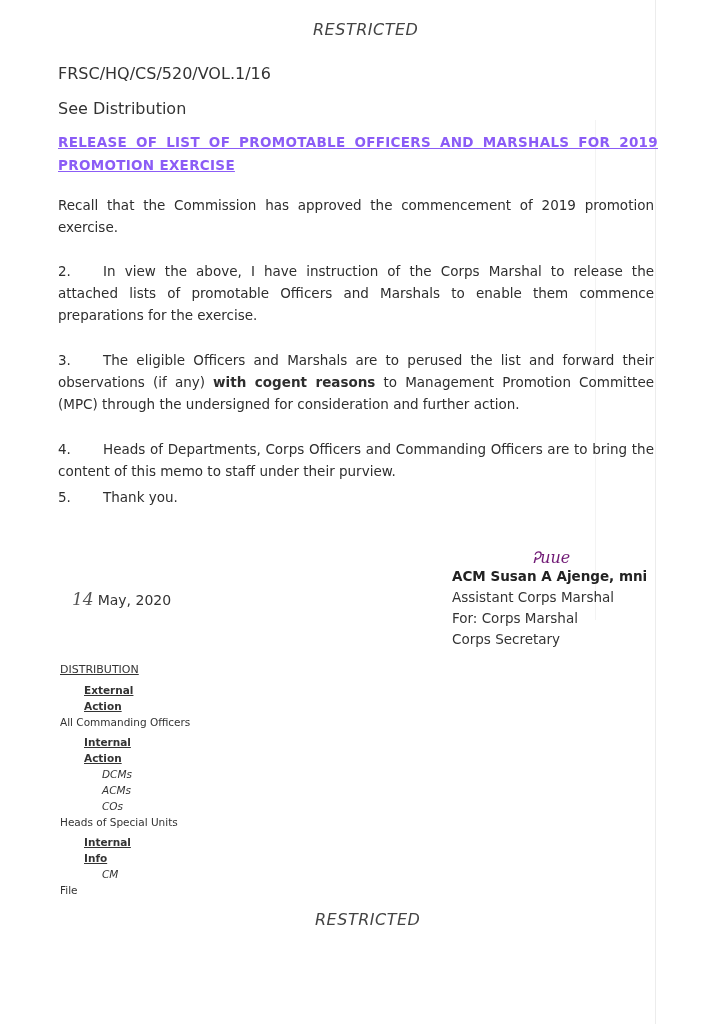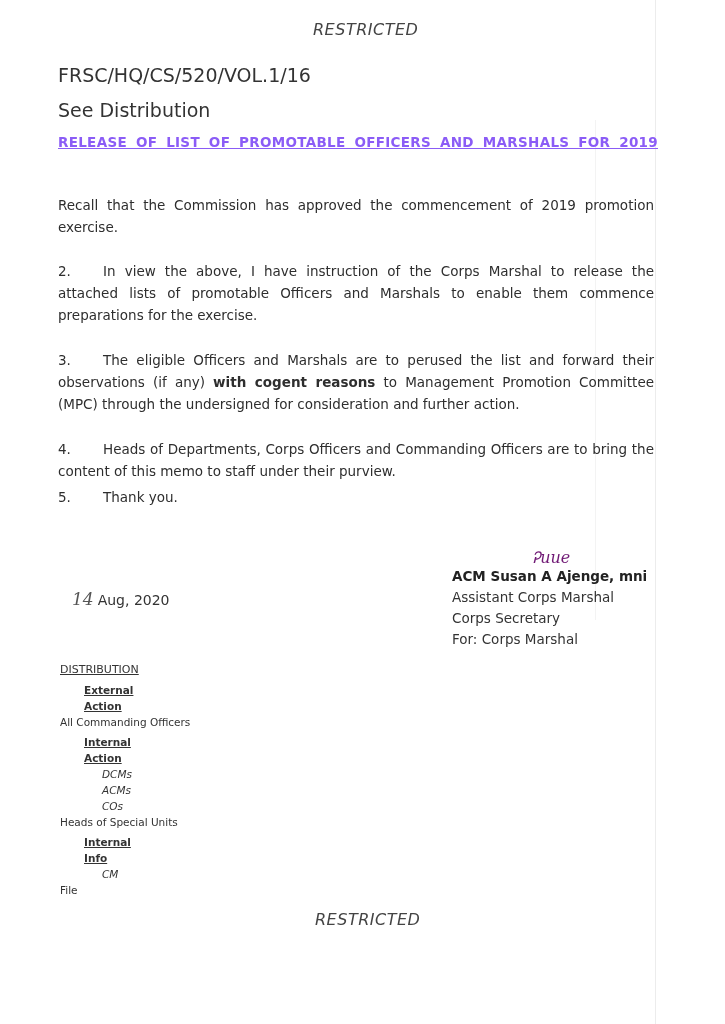--- a/index.html
+++ b/index.html
@@ -2,21 +2,21 @@
 <html><head>
   <meta charset="utf-8">
   <style>
     html, body { margin: 0; padding: 0; }
     body {
       width: 725px; height: 1024px; background: #ffffff; position: relative; overflow: hidden;
       font-family: "DejaVu Sans", sans-serif; color: #2a2a2a;
     }
     .abs { position: absolute; }
     .restricted { font-style: italic; font-size: 16px; color: #444; letter-spacing: 0.5px; }
-    .ref { font-size: 19px; color: #333; }
+    .ref { font-size: 16px; color: #333; }
     .title { font-weight: bold; font-size: 13.5px; text-decoration: underline; line-height: 23px; color: #8b5cf6; letter-spacing: 0.3px; }
     .para { font-size: 13.5px; line-height: 22px; color: #2e2e2e; text-align: justify; text-align-last: left; }
     .num { display: inline-block; width: 45px; }
     .bold { font-weight: bold; }
     .sig { font-size: 13.5px; line-height: 21px; color: #333; }
     .sig .name { font-weight: bold; color: #222; }
     .date { font-size: 14px; color: #333; }
     .hand { font-family: "DejaVu Serif", serif; font-style: italic; font-size: 17px; color: #555; margin-right: 4px; }
     .dist { font-size: 10.5px; line-height: 16px; color: #333; }
     .dist .hdr { font-weight: bold; text-decoration: underline; margin-left: 24px; }
@@ -31,20 +31,21 @@
 <div class="scanline" style="left:655px; top:0; height:1024px;"></div>
 <div class="scanline" style="left:595px; top:120px; height:500px; background:#f3f3f3;"></div>
 
 <div class="abs restricted" style="left:313px; top:20px;">RESTRICTED</div>
 
 <div class="abs ref" style="left:58px; top:64px;">FRSC/HQ/CS/520/VOL.1/16</div>
 <div class="abs ref" style="left:58px; top:99px;">See Distribution</div>
 
 <div class="abs title" style="left:58px; top:131px; width:600px;">
   <div style="text-align:justify; text-align-last:justify;">RELEASE OF LIST OF PROMOTABLE OFFICERS AND MARSHALS FOR 2019</div>
+  <div>PROMOTION EXERCISE</div>
 </div>
 
 <div class="abs para" style="left:58px; top:194px; width:596px;">Recall that the Commission has approved the commencement of 2019 promotion exercise.</div>
 
 <div class="abs para" style="left:58px; top:260px; width:596px;">
   <span class="num">2.</span><span>In view the above, I have instruction of the Corps Marshal to release the attached lists of promotable Officers and Marshals to enable them commence preparations for the exercise.</span>
 </div>
 
 <div class="abs para" style="left:58px; top:349px; width:596px;">
   <span class="num">3.</span><span>The eligible Officers and Marshals are to perused the list and forward their observations (if any) </span><span class="bold">with cogent reasons</span><span> to Management Promotion Committee (MPC) through the undersigned for consideration and further action.</span>
@@ -56,26 +57,26 @@
 
 <div class="abs para" style="left:58px; top:486px; width:596px;">
   <span class="num">5.</span><span>Thank you.</span>
 </div>
 
 <div class="abs" style="left:532px; top:548px; font-family:'DejaVu Serif', serif; font-style:italic; font-size:16px; color:#701a75;">Ꭾuue</div>
 
 <div class="abs sig" style="left:452px; top:566px;">
   <div class="name">ACM Susan A Ajenge, mni</div>
   <div>Assistant Corps Marshal</div>
+  <div>For: Corps Marshal</div>
   <div>Corps Secretary</div>
-  <div>For: Corps Marshal</div>
 </div>
 
 <div class="abs date" style="left:72px; top:589px;">
-  <span class="hand">14</span><span>Aug, 2020</span>
+  <span class="hand">14</span><span>May, 2020</span>
 </div>
 
 <div class="abs dist" style="left:60px; top:662px;">
   <div class="main-hdr">DISTRIBUTION</div>
 
   <div class="grp">
     <div class="hdr">External</div>
     <div class="hdr">Action</div>
     <div>All Commanding Officers</div>
   </div>

